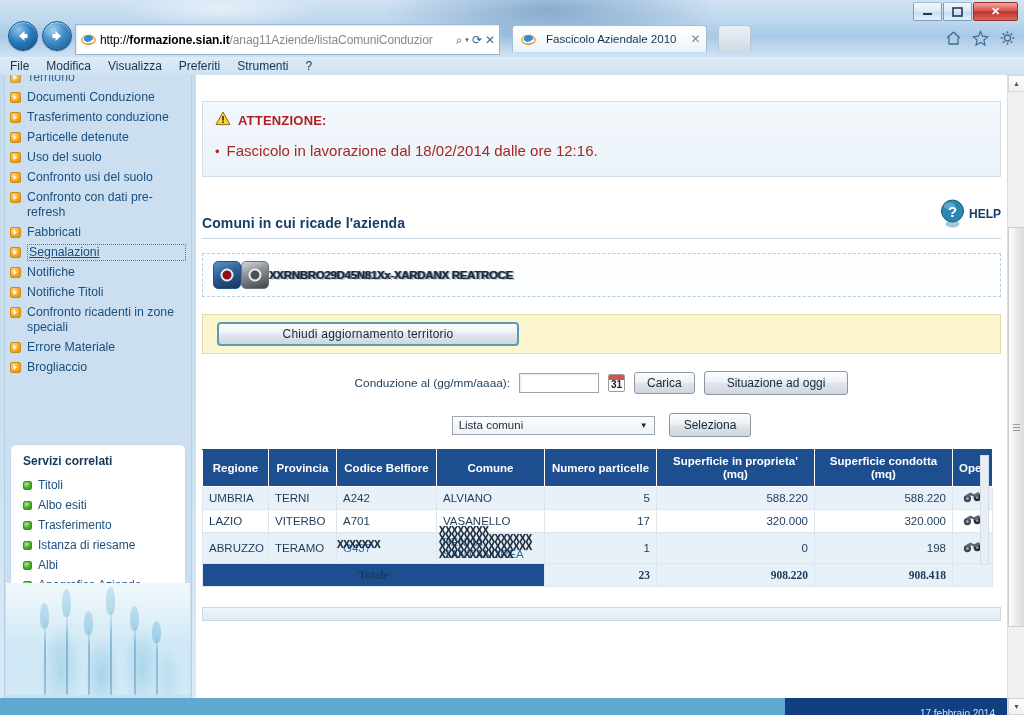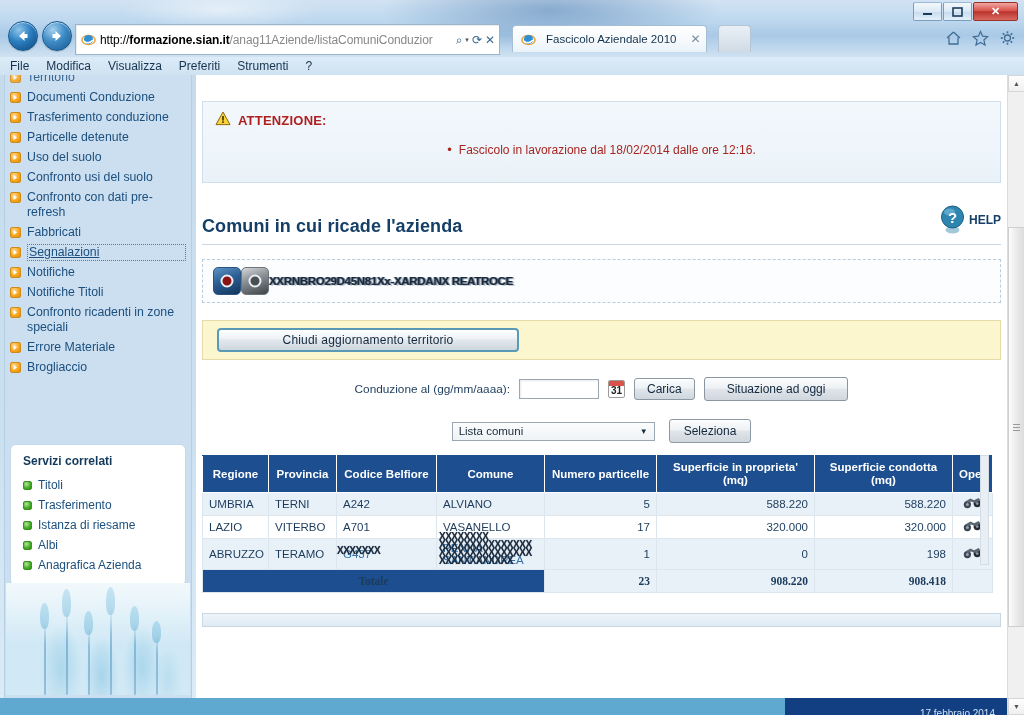--- a/index.html
+++ b/index.html
@@ -191,36 +191,36 @@
 
   
   #content {
     position:absolute; left:196px; top:0; width:811px; height:640px;
     background:#fff; overflow:hidden;
   }
 
   .warnbox {
     margin:26px 6px 0 6px; border:1px solid #cfdeea;
     background:linear-gradient(180deg,#f3f8fc 0%,#eaf2f9 100%);
-    padding:9px 12px 25px 12px;
+    padding:9px 12px 17px 12px;
   }
   .warnhead { display:flex; align-items:center; gap:7px; }
   .warnhead .warntext { font-size:13px; font-weight:bold; color:#b02020; letter-spacing:.2px; }
   .warnlist { margin:12px 0 0 0; padding:0; list-style:none; }
   .warnlist li {
-    font-size:12px; color:#a8261f; display:flex; gap:7px; align-items:baseline;justify-content:center;
+    font-size:15px; color:#a8261f; display:flex; gap:7px; align-items:baseline;
   }
   .warnlist li:before { content:"\2022"; color:#a8261f; font-size:13px; }
 
   .titlerow {
     margin:22px 6px 0 6px; display:flex; align-items:flex-end;
     justify-content:space-between; padding-bottom:7px;
     border-bottom:1px solid #c8d8e4;
   }
-  .pagetitle { font-size:18px; font-weight:bold; color:#163f68; letter-spacing:.1px; }
+  .pagetitle { font-size:14px; font-weight:bold; color:#163f68; letter-spacing:.1px; }
   .helpwrap { display:flex; align-items:center; gap:3px; padding-bottom:2px; }
   .helpbubble {
     width:27px; height:30px; position:relative;
     display:flex; align-items:flex-start; justify-content:center;
   }
   .helptext { font-size:12px; font-weight:bold; color:#163f68; }
 
   .dashedbox {
     margin:14px 6px 0 6px; border:1px dashed #b9cddc;
     background:#fbfdfe; padding:7px 10px;
@@ -602,20 +602,24 @@
           <span class="navlabel">Brogliaccio</span>
         </div>
       </div>
 
     <div class="servizibox">
       <h4>Servizi correlati</h4>
       <div id="servlist">
           <div class="servitem">
             <span class="dot"></span>
             <span>Titoli</span>
+          </div>
+          <div class="servitem">
+            <span class="dot"></span>
+            <span>Albo esiti</span>
           </div>
           <div class="servitem">
             <span class="dot"></span>
             <span>Trasferimento</span>
           </div>
           <div class="servitem">
             <span class="dot"></span>
             <span>Istanza di riesame</span>
           </div>
           <div class="servitem">

